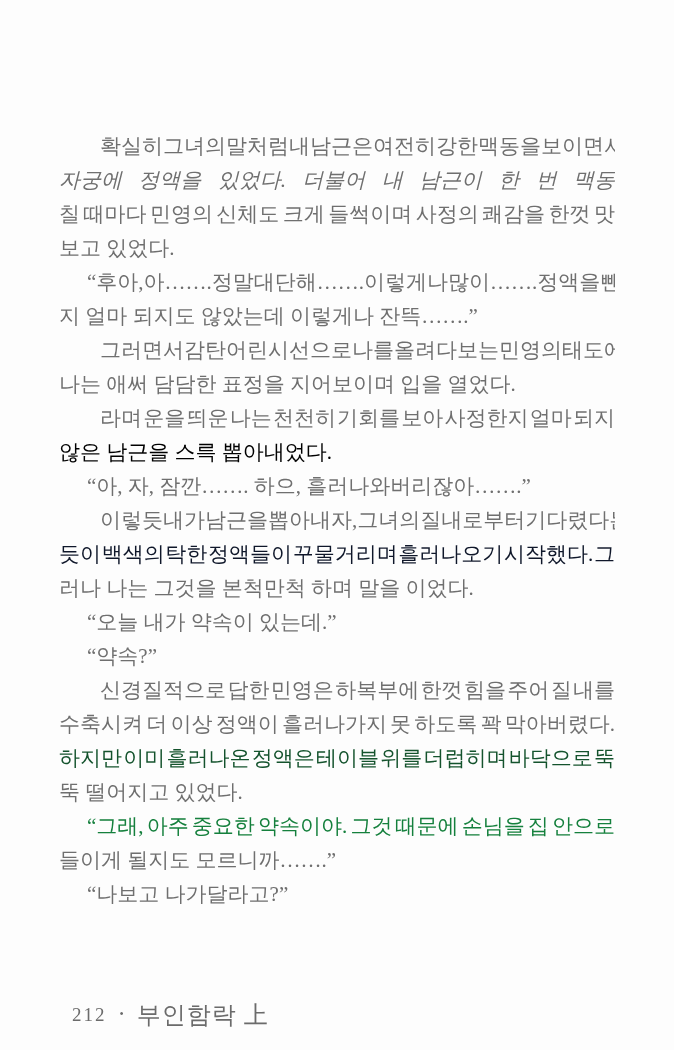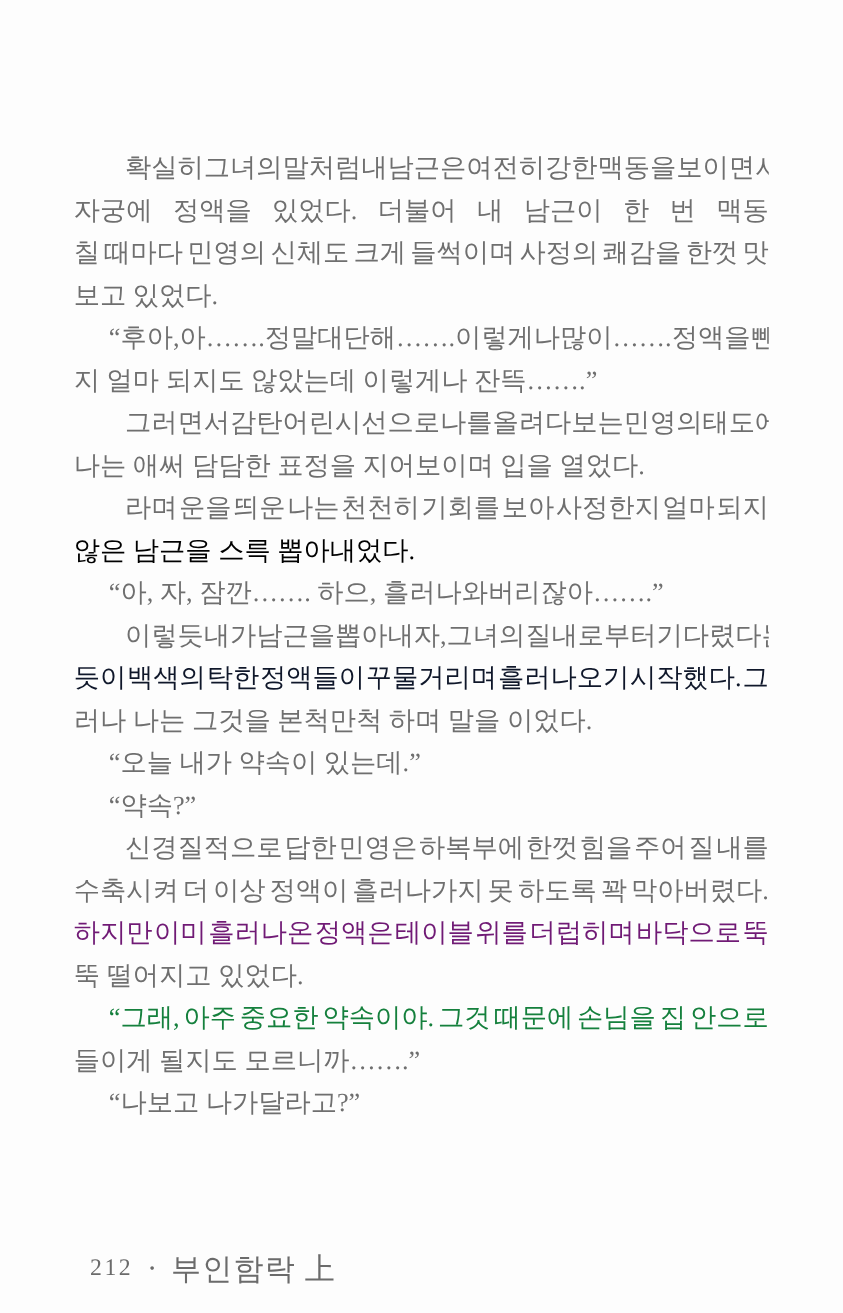--- a/index.html
+++ b/index.html
@@ -15,21 +15,21 @@
   }
   .page {
     position: relative;
     width: 674px;
     height: 1050px;
     background: #fdfdfd;
   }
   .text-block {
     position: absolute;
     left: 59px;
-    top: 117px;
+    top: 129px;
     width: 556px;
   }
   .line {
     height: 34px;
     line-height: 34px;
     font-size: 21px;
     color: #6f6f6f;
     white-space: nowrap;
     overflow: hidden;
     font-weight: 400;
@@ -77,21 +77,21 @@
         <span>확실히</span>
         <span>그녀의</span>
         <span>말처럼</span>
         <span>내</span>
         <span>남근은</span>
         <span>여전히</span>
         <span>강한</span>
         <span>맥동을</span>
         <span>보이면서</span>
       </div>
-      <div class="line justify" style="color: rgb(111, 111, 111);">
+      <div class="line justify" style="color: rgb(111, 111, 111); font-style: italic;">
         <span>자궁에</span>
         <span>정액을</span>
         <span>있었다.</span>
         <span>더불어</span>
         <span>내</span>
         <span>남근이</span>
         <span>한</span>
         <span>번</span>
         <span>맥동</span>
       </div>
@@ -182,21 +182,21 @@
         <span>수축시켜</span>
         <span>더</span>
         <span>이상</span>
         <span>정액이</span>
         <span>흘러나가지</span>
         <span>못</span>
         <span>하도록</span>
         <span>꽉</span>
         <span>막아버렸다.</span>
       </div>
-      <div class="line justify" style="color: #701a75;">
+      <div class="line justify" style="color: #14532d;">
         <span>하지만</span>
         <span>이미</span>
         <span>흘러나온</span>
         <span>정액은</span>
         <span>테이블</span>
         <span>위를</span>
         <span>더럽히며</span>
         <span>바닥으로</span>
         <span>뚝</span>
       </div>

